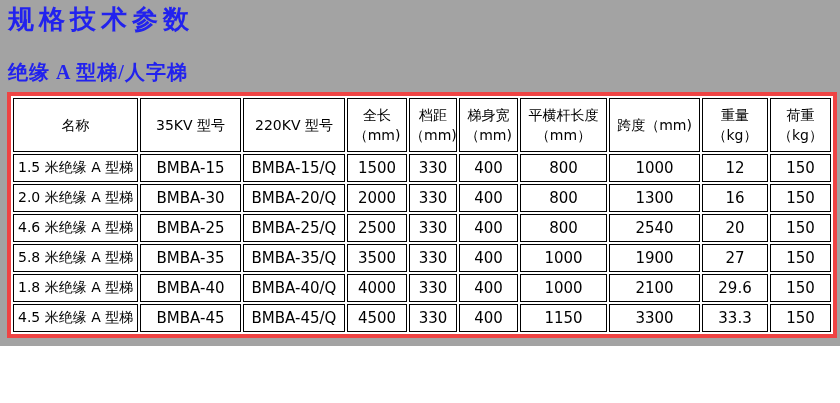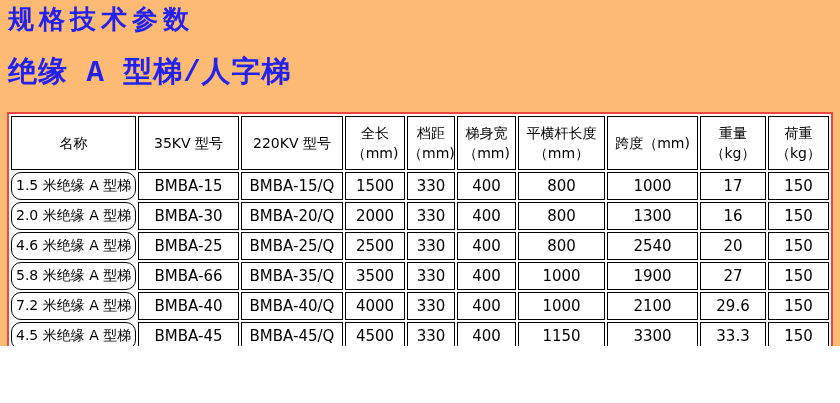--- a/index.html
+++ b/index.html
@@ -1,56 +1,56 @@
 <!DOCTYPE html>
 <html><head>
 <meta charset="utf-8">
 <style>
   html, body { margin: 0; padding: 0; background: #ffffff; }
   .page {
     position: relative;
     width: 840px;
     height: 346px;
-    background: #fdba74;
+    background: #a3a3a3;
     overflow: hidden;
     font-family: "DejaVu Sans", "Liberation Sans", sans-serif;
   }
   .page-title {
     position: absolute;
     left: 8px;
     top: 2px;
     margin: 0;
     font-family: "Liberation Serif", "DejaVu Serif", serif;
     font-size: 26px;
     font-weight: bold;
     letter-spacing: 5px;
     color: #2222ee;
     white-space: nowrap;
   }
   .section-title {
     position: absolute;
     left: 8px;
-    top: 52px;
+    top: 59px;
     margin: 0;
-    font-family: Liberation Mono, monospace;
-    font-size: 29px;
+    font-family: Liberation Serif, serif;
+    font-size: 20px;
     font-weight: bold;
     letter-spacing: 1px;
     color: #2222ee;
     white-space: nowrap;
   }
   table.spec {
     position: absolute;
     left: 7px;
-    top: 112px;
+    top: 92px;
     width: 826px;
     table-layout: fixed;
     border-collapse: separate;
     border-spacing: 2px;
-    border: 2px solid #ef4444;
+    border: 4px solid #ef4444;
     background: #ffffff;
   }
   .spec th, .spec td {
     box-sizing: border-box;
     border: 1px solid #000000;
     background: #ffffff;
     color: #000000;
     text-align: center;
     vertical-align: middle;
     overflow: hidden;
@@ -65,21 +65,20 @@
   .spec th .h-line { display: block; line-height: 20px; }
   .spec th .h-line:empty { display: none; }
   .spec td {
     height: 28px;
     font-size: 15px;
   }
   .spec td.name-cell {
     text-align: left;
     padding-left: 4px;
     font-size: 14px;
-    border-radius: 10px;
   }
 </style>
 </head>
 <body>
 
 <div class="page">
   <h1 class="page-title">规格技术参数</h1>
   <h2 class="section-title">绝缘 A 型梯/人字梯</h2>
 
   <table class="spec">
@@ -142,21 +141,21 @@
     <tbody>
         <tr>
           <td class="name-cell">1.5 米绝缘 A 型梯</td>
           <td>BMBA-15</td>
           <td>BMBA-15/Q</td>
           <td>1500</td>
           <td>330</td>
           <td>400</td>
           <td>800</td>
           <td>1000</td>
-          <td>17</td>
+          <td>12</td>
           <td>150</td>
         </tr>
         <tr>
           <td class="name-cell">2.0 米绝缘 A 型梯</td>
           <td>BMBA-30</td>
           <td>BMBA-20/Q</td>
           <td>2000</td>
           <td>330</td>
           <td>400</td>
           <td>800</td>
@@ -171,32 +170,32 @@
           <td>2500</td>
           <td>330</td>
           <td>400</td>
           <td>800</td>
           <td>2540</td>
           <td>20</td>
           <td>150</td>
         </tr>
         <tr>
           <td class="name-cell">5.8 米绝缘 A 型梯</td>
-          <td>BMBA-66</td>
+          <td>BMBA-35</td>
           <td>BMBA-35/Q</td>
           <td>3500</td>
           <td>330</td>
           <td>400</td>
           <td>1000</td>
           <td>1900</td>
           <td>27</td>
           <td>150</td>
         </tr>
         <tr>
-          <td class="name-cell">7.2 米绝缘 A 型梯</td>
+          <td class="name-cell">1.8 米绝缘 A 型梯</td>
           <td>BMBA-40</td>
           <td>BMBA-40/Q</td>
           <td>4000</td>
           <td>330</td>
           <td>400</td>
           <td>1000</td>
           <td>2100</td>
           <td>29.6</td>
           <td>150</td>
         </tr>

